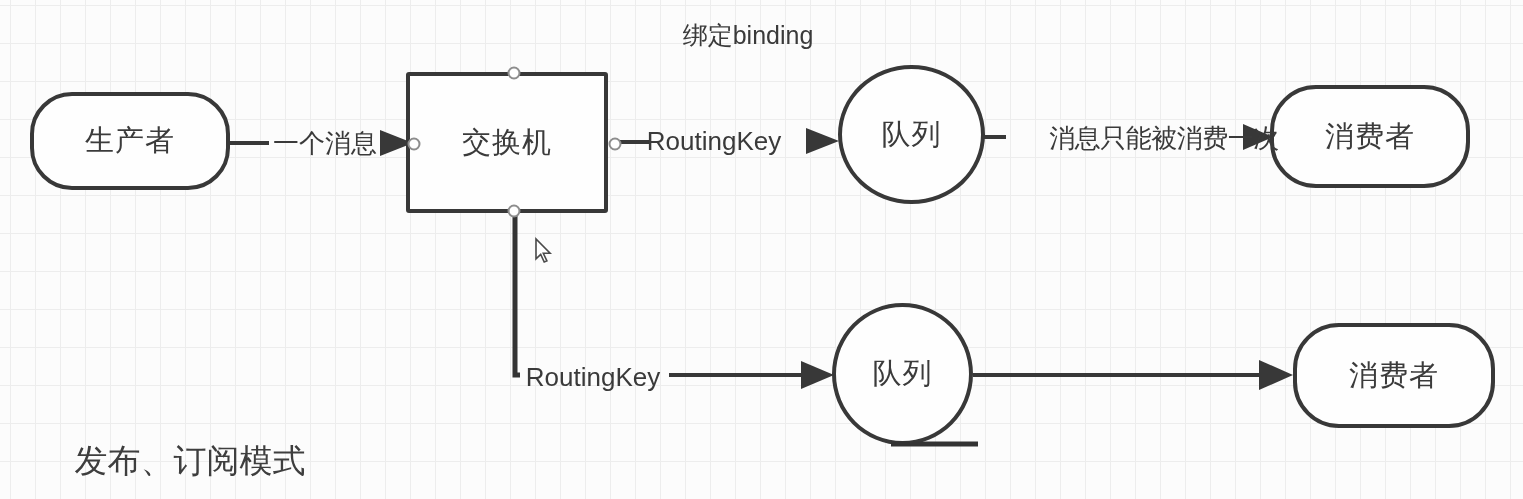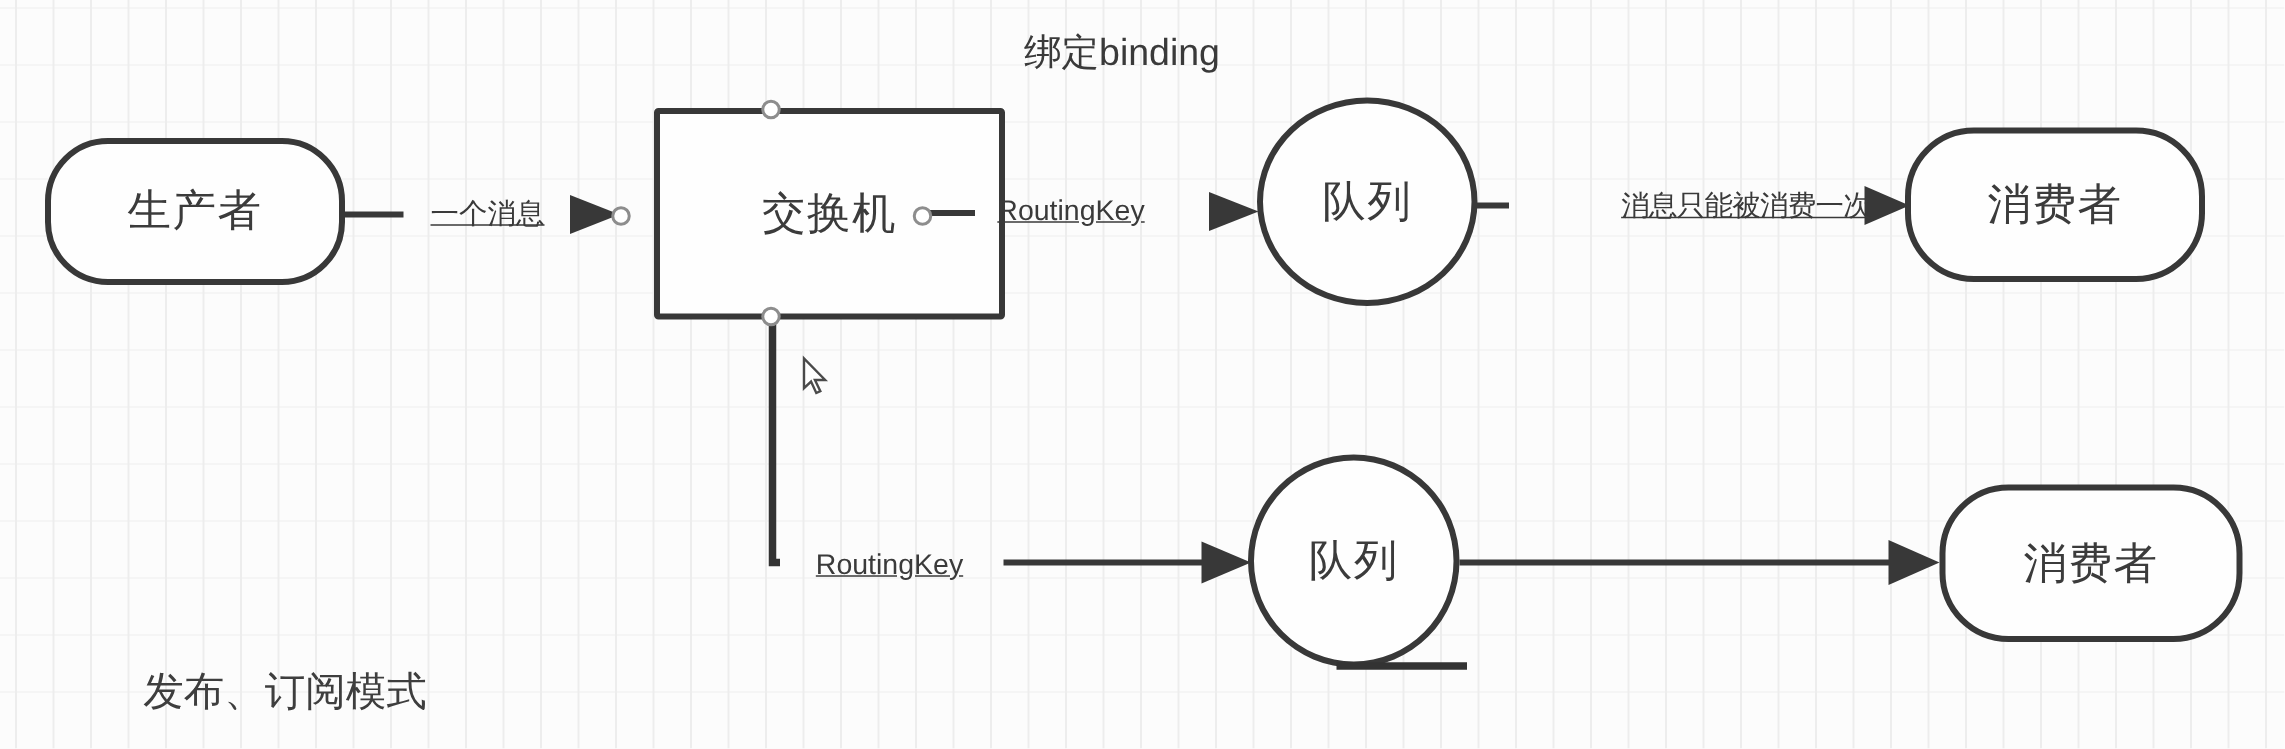--- a/index.html
+++ b/index.html
@@ -25,55 +25,54 @@
     border: 4px solid #383838;
     display: flex;
     align-items: center;
     justify-content: center;
     color: #3b3b3b;
     font-size: 29px;
     letter-spacing: 1px;
     z-index: 1;
   }
   .node-producer   { left: 30px;   top: 92px;  width: 200px; height: 98px;  border-radius: 42px; }
-  .node-exchange   { left: 436px;  top: 72px;  width: 234px; height: 141px; border-radius: 3px; }
+  .node-exchange   { left: 406px;  top: 72px;  width: 202px; height: 141px; border-radius: 3px; }
   .node-queue-top  { left: 838px;  top: 65px;  width: 147px; height: 139px; border-radius: 50%; }
   .node-queue-bot  { left: 832px;  top: 303px; width: 141px; height: 142px; border-radius: 50%; }
   .node-consumer-1 { left: 1270px; top: 85px;  width: 200px; height: 103px; border-radius: 46px; }
   .node-consumer-2 { left: 1293px; top: 323px; width: 202px; height: 105px; border-radius: 46px; }
 
   .edge-label {
     position: absolute;
     transform: translate(-50%, -50%);
     color: #3a3a3a;
-    font-size: 19px;
+    font-size: 26px;
     white-space: nowrap;
     z-index: 3;
     line-height: 1;
-    text-decoration: underline;
   }
   .lbl-one-message   { left: 325px;  top: 143px; }
   .lbl-rk-top        { left: 714px;  top: 141px; }
   .lbl-consume-once  { left: 1164px; top: 138px; letter-spacing: -0.5px; }
   .lbl-rk-bottom     { left: 593px;  top: 377px; }
 
   .diagram-title {
     position: absolute;
     left: 748px; top: 35px;
     transform: translate(-50%, -50%);
     font-size: 25px;
     color: #3a3a3a;
     white-space: nowrap;
     z-index: 3;
   }
   .diagram-caption {
     position: absolute;
     left: 190px; top: 461px;
     transform: translate(-50%, -50%);
-    font-size: 27px;
+    font-size: 33px;
     color: #3e3e3e;
     white-space: nowrap;
     z-index: 3;
   }
   .watermark {
     position: absolute;
     left: 1437px; top: 482px;
     transform: translate(-50%, -50%);
     font-size: 18px;
     color: #c3c3c3;

